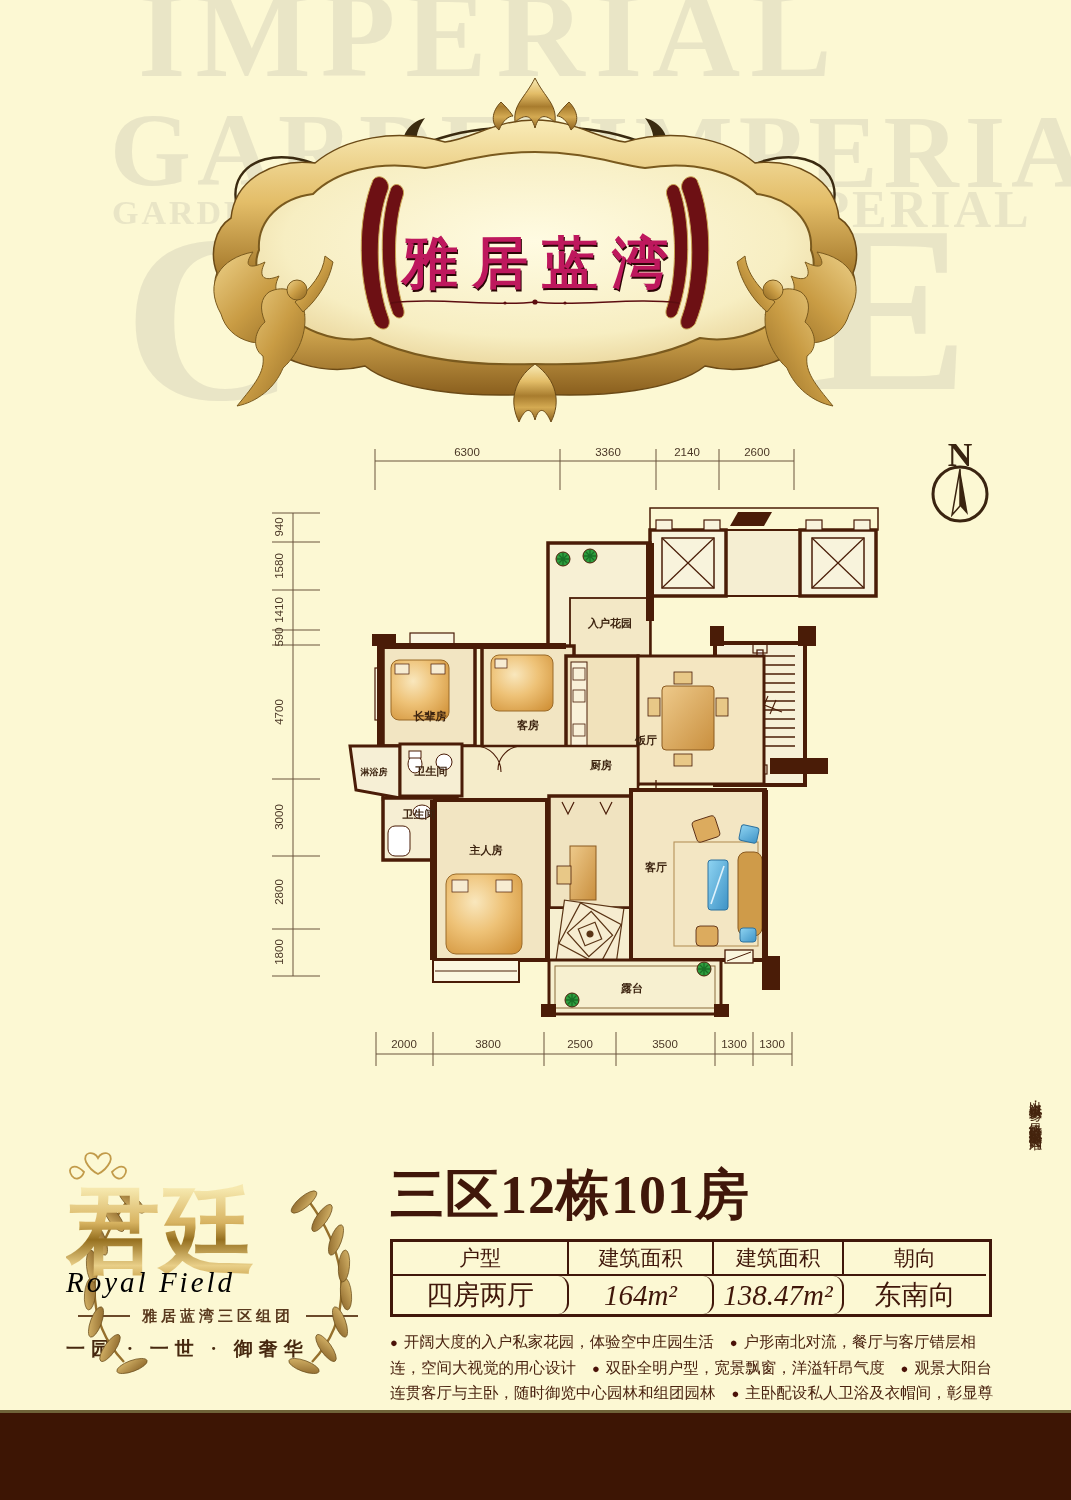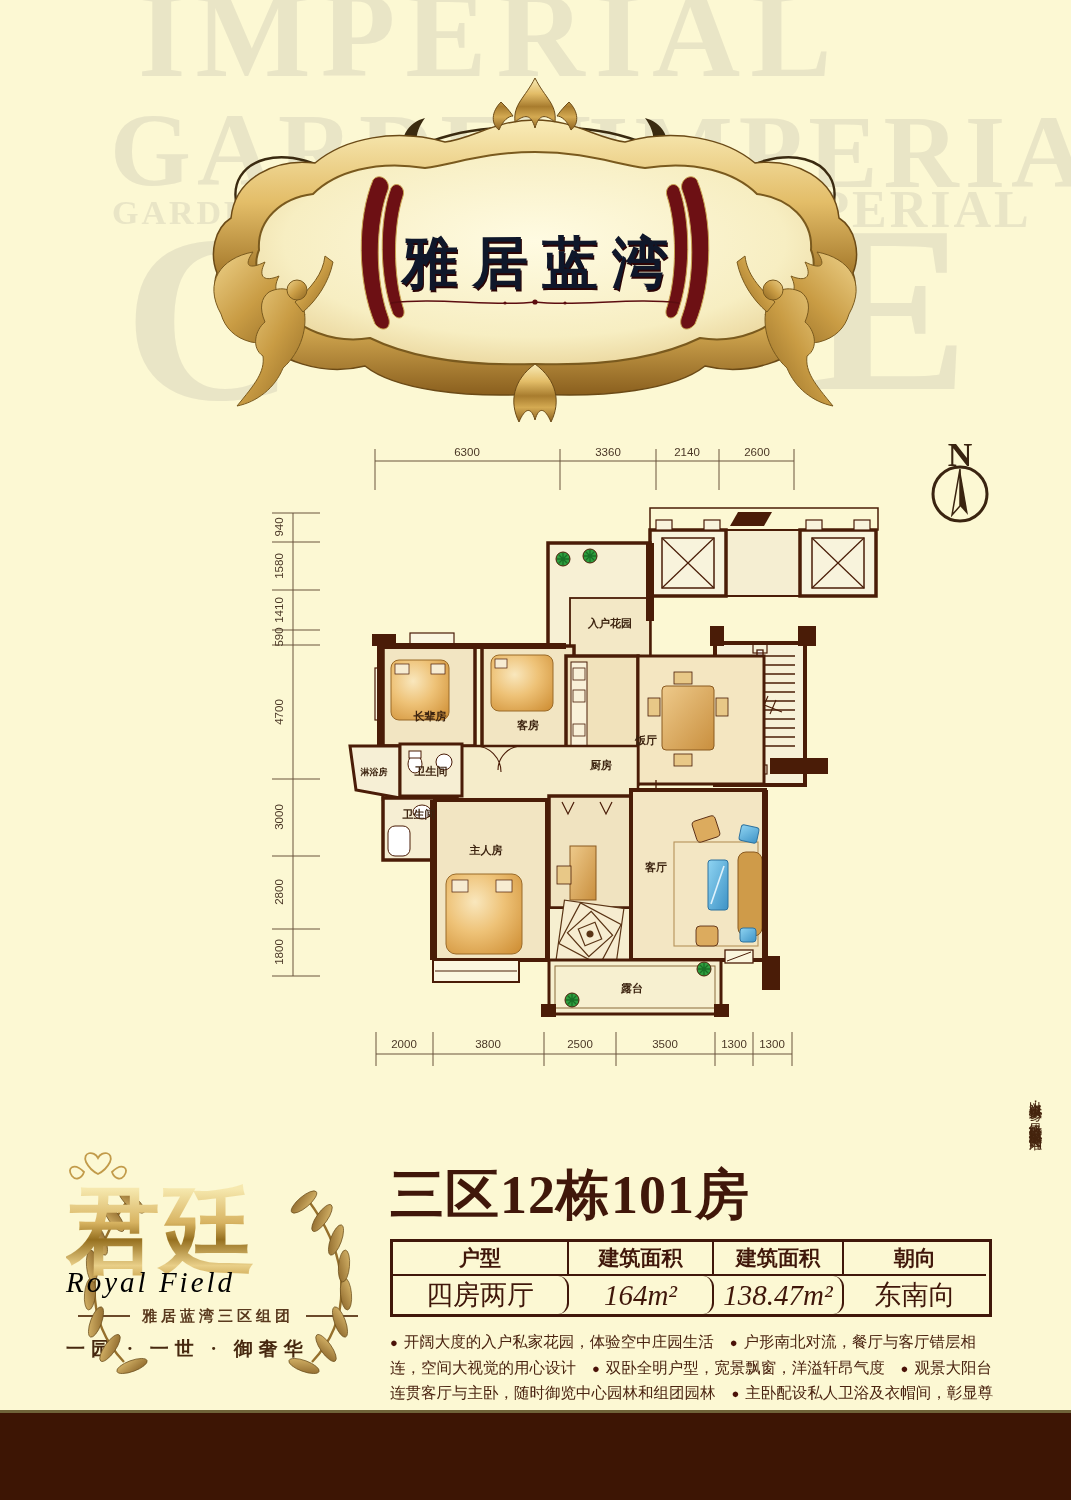--- a/index.html
+++ b/index.html
@@ -13,21 +13,21 @@
   .wm2{left:110px;top:98px;font-size:104px;letter-spacing:6px;}
   .wm3{left:588px;top:100px;font-size:104px;letter-spacing:6px;}
   .wm4{left:112px;top:196px;font-size:34px;letter-spacing:3px;}
   .wm5{left:742px;top:184px;font-size:52px;letter-spacing:3px;}
   .wm6{left:124px;top:200px;font-size:238px;}
   .wm7{left:810px;top:190px;font-size:238px;}
 
   
   .emblem{position:absolute;left:195px;top:68px;width:680px;height:375px;z-index:2;}
   .emblem>svg{position:absolute;left:0;top:0;}
-  .emblem-text{position:absolute;left:0;right:0;text-align:center;color:#0f172a;z-index:3;}
+  .emblem-text{position:absolute;left:0;right:0;text-align:center;color:#be185d;z-index:3;}
   .emblem-cn{top:158px;font-size:56px;font-weight:bold;letter-spacing:14px;text-indent:14px;
              text-shadow:1px 2px 0 #2c0405;}
   .emblem-divider{top:226px;}
   .emblem-en{top:246px;font-size:24px;font-weight:bold;letter-spacing:2px;
              text-shadow:1px 1px 0 #2c0405;}
 
   
   .compass{position:absolute;left:918px;top:430px;z-index:3;}
 
   
@@ -52,21 +52,21 @@
   .grp-name{font-size:15px;font-weight:bold;letter-spacing:4px;}
   .slogan{margin-top:10px;font-size:19px;font-weight:bold;letter-spacing:6px;color:#46280f;}
 
   
   .unitinfo{position:absolute;left:390px;top:1166px;width:610px;z-index:2;color:#40170a;}
   .unit-title{font-size:54px;font-weight:bold;letter-spacing:1px;line-height:1.1;}
   .spec{margin-top:14px;width:596px;border:3px solid #40170a;display:grid;
         grid-template-columns:176px 145px 130px 142px;}
   .spec .cell{border-right:2px solid #40170a;display:flex;align-items:center;justify-content:center;}
   .spec .cell:nth-child(4n){border-right:none;}
-  .spec .head{height:32px;border-bottom:2px solid #40170a;font-size:21px;font-weight:bold;}
+  .spec .head{height:32px;border-bottom:2px solid #40170a;font-size:21px;font-weight:normal;}
   .spec .val{height:38px;font-size:27px;border-radius:11px;}
   .spec .num{font-size:29px;font-style:italic;}
   .features{margin-top:12px;width:608px;font-size:15.5px;line-height:1.62;color:#4a2310;text-align:left;}
   .feat{margin-right:12px;}
   .bullet{font-style:normal;color:#4a1208;font-size:13px;margin-right:6px;}
 
   
   .disclaimer{position:absolute;left:1026px;top:1090px;height:330px;writing-mode:vertical-rl;
               text-orientation:upright;font-size:13.5px;letter-spacing:1px;color:#45240e;z-index:2;}
   .footbar{position:absolute;left:0;top:1410px;width:1071px;height:90px;background:#3d1504;

